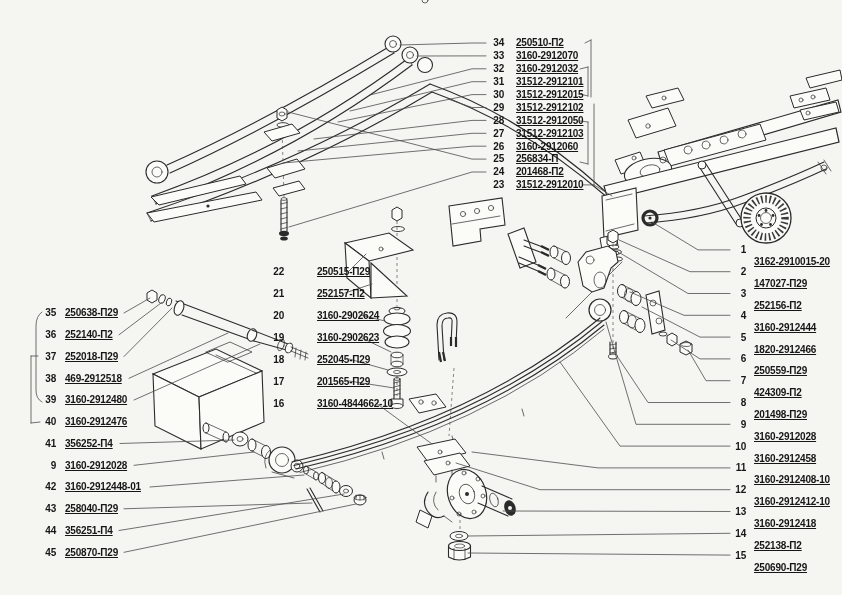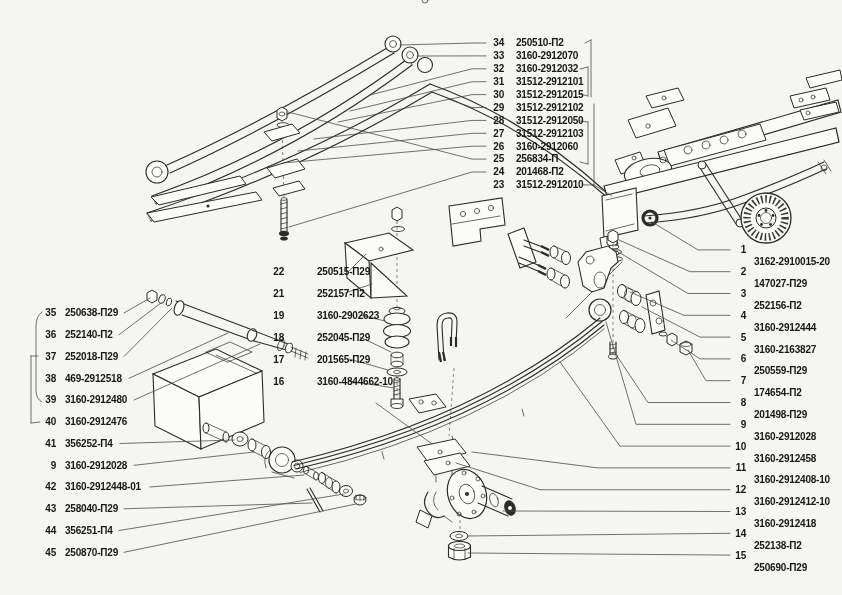--- a/index.html
+++ b/index.html
@@ -8,21 +8,21 @@
   svg.art{position:absolute;left:0;top:0;}
   .ln{fill:none;stroke:#2b2b2b;stroke-width:1.1;stroke-linecap:round;stroke-linejoin:round;}
   .tn{fill:none;stroke:#2b2b2b;stroke-width:.7;stroke-linecap:round;stroke-linejoin:round;}
   .w{fill:#fbfbf8;}
   .dk{fill:#2b2b2b;stroke:none;}
   .ld{fill:none;stroke:#4c4c4c;stroke-width:.8;stroke-linecap:round;stroke-linejoin:round;}
   .dash{fill:none;stroke:#555;stroke-width:.7;stroke-dasharray:3 3;}
   .lgroup{position:absolute;}
   .row{display:flex;align-items:center;font-weight:bold;font-size:10px;letter-spacing:-.2px;white-space:nowrap;}
   .num{width:26px;text-align:right;flex:0 0 26px;}
-  .code{margin-left:9px;}
+  .code{margin-left:9px;text-decoration:underline;}
   .g-top .row{height:12.9px;}   .g-top .code{margin-left:12px;}
   .g-left .row{height:21.75px;}
   .g-mid .row{height:22px;gap:24px;}
   .g-right .row{height:21.8px;} .g-right .code{margin-left:8px;margin-top:24px;}
 </style>
 </head>
 <body>
 
 <div class="stage">
 
@@ -489,20 +489,24 @@
 <div class="lgroup g-mid" style="left:258px;top:260px;">
   <div class="row">
         <span class="num">22</span>
         <span class="code">250515-П29</span>
       </div>
   <div class="row">
         <span class="num">21</span>
         <span class="code">252157-П2</span>
       </div>
   <div class="row">
+        <span class="num">20</span>
+        <span class="code">3160-2902624</span>
+      </div>
+  <div class="row">
         <span class="num">19</span>
         <span class="code">3160-2902623</span>
       </div>
   <div class="row">
         <span class="num">18</span>
         <span class="code">252045-П29</span>
       </div>
   <div class="row">
         <span class="num">17</span>
         <span class="code">201565-П29</span>
@@ -525,29 +529,29 @@
   <div class="row">
         <span class="num">3</span>
         <span class="code">252156-П2</span>
       </div>
   <div class="row">
         <span class="num">4</span>
         <span class="code">3160-2912444</span>
       </div>
   <div class="row">
         <span class="num">5</span>
-        <span class="code">3160-2163827</span>
+        <span class="code">1820-2912466</span>
       </div>
   <div class="row">
         <span class="num">6</span>
         <span class="code">250559-П29</span>
       </div>
   <div class="row">
         <span class="num">7</span>
-        <span class="code">174654-П2</span>
+        <span class="code">424309-П2</span>
       </div>
   <div class="row">
         <span class="num">8</span>
         <span class="code">201498-П29</span>
       </div>
   <div class="row">
         <span class="num">9</span>
         <span class="code">3160-2912028</span>
       </div>
   <div class="row">

